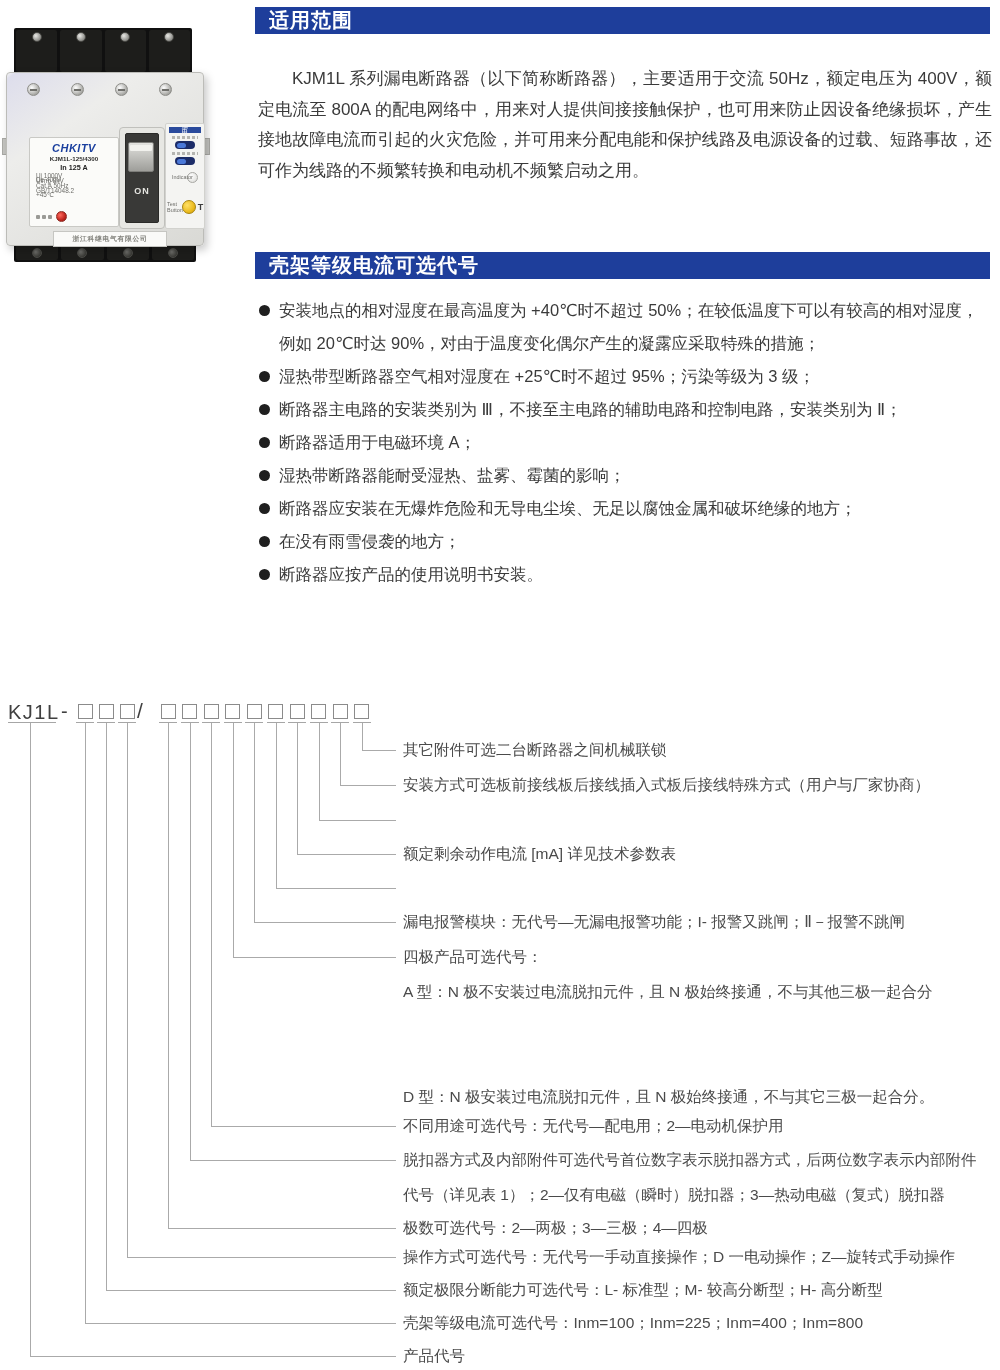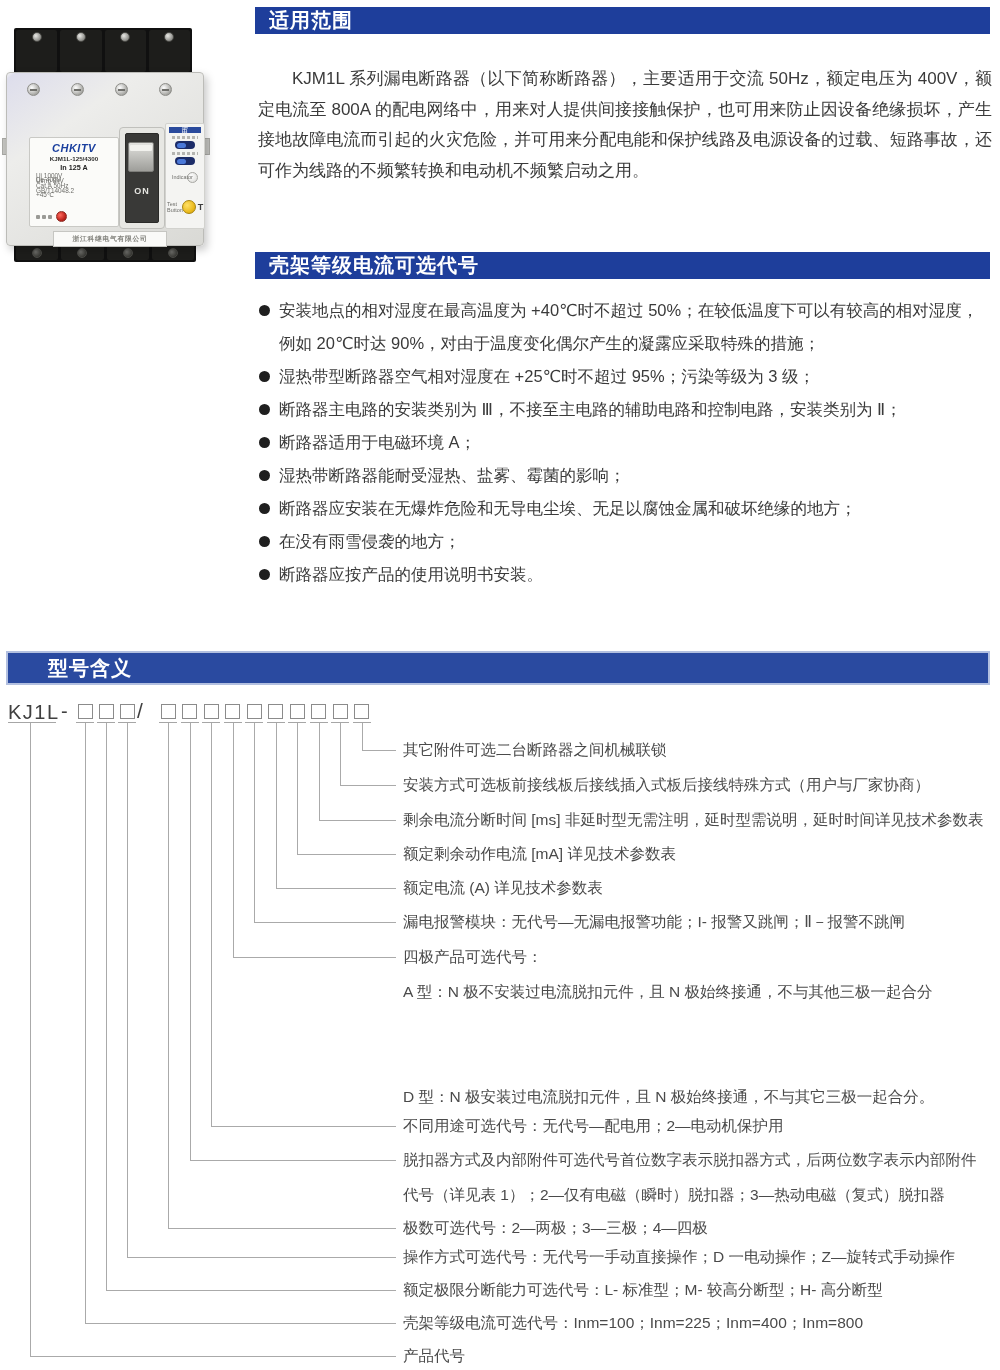--- a/index.html
+++ b/index.html
@@ -229,21 +229,20 @@
     <li>安装地点的相对湿度在最高温度为 +40℃时不超过 50%；在较低温度下可以有较高的相对湿度，例如 20℃时达 90%，对由于温度变化偶尔产生的凝露应采取特殊的措施；</li>
     <li>湿热带型断路器空气相对湿度在 +25℃时不超过 95%；污染等级为 3 级；</li>
     <li>断路器主电路的安装类别为 Ⅲ，不接至主电路的辅助电路和控制电路，安装类别为 Ⅱ；</li>
     <li>断路器适用于电磁环境 A；</li>
     <li>湿热带断路器能耐受湿热、盐雾、霉菌的影响；</li>
     <li>断路器应安装在无爆炸危险和无导电尘埃、无足以腐蚀金属和破坏绝缘的地方；</li>
     <li>在没有雨雪侵袭的地方；</li>
     <li>断路器应按产品的使用说明书安装。</li>
   </ul>
 
-  <div id="banner">型号含义</div>
 
   <div class="mm-text" id="mm-prefix">KJ1L</div>
   <div class="mm-text" id="mm-dash">-</div>
   <div class="mm-text" id="mm-slash">/</div>
   <div id="mm-boxes">
       <div class="mm-box" style="left: 77.5px;"></div>
       <div class="mm-box" style="left: 98.5px;"></div>
       <div class="mm-box" style="left: 119.5px;"></div>
       <div class="mm-box" style="left: 160.5px;"></div>
       <div class="mm-box" style="left: 182px;"></div>
@@ -296,23 +295,21 @@
       <div class="mm-vline" style="left: 318.5px; top: 723px; height: 97px;"></div>
       <div class="mm-hline" style="left: 318.5px; top: 820px; width: 77.5px;"></div>
       <div class="mm-vline" style="left: 340px; top: 723px; height: 62px;"></div>
       <div class="mm-hline" style="left: 340px; top: 785px; width: 56px;"></div>
       <div class="mm-vline" style="left: 361.5px; top: 723px; height: 27px;"></div>
       <div class="mm-hline" style="left: 361.5px; top: 750px; width: 34.5px;"></div>
     </div>
 
   <div class="mm-row" style="top:740px">其它附件可选二台断路器之间机械联锁</div>
   <div class="mm-row" style="top:775px">安装方式可选板前接线板后接线插入式板后接线特殊方式（用户与厂家协商）</div>
-  <div class="mm-row" style="top:810px">剩余电流分断时间 [ms] 非延时型无需注明，延时型需说明，延时时间详见技术参数表</div>
   <div class="mm-row" style="top:844px">额定剩余动作电流 [mA] 详见技术参数表</div>
-  <div class="mm-row" style="top:878px">额定电流 (A) 详见技术参数表</div>
   <div class="mm-row" style="top:912px">漏电报警模块：无代号—无漏电报警功能；I- 报警又跳闸；Ⅱ－报警不跳闸</div>
   <div class="mm-row" style="top:947px">四极产品可选代号：</div>
   <div class="mm-row" style="top:982px">A 型：N 极不安装过电流脱扣元件，且 N 极始终接通，不与其他三极一起合分</div>
   <div class="mm-row" style="top:1087px">D 型：N 极安装过电流脱扣元件，且 N 极始终接通，不与其它三极一起合分。</div>
   <div class="mm-row" style="top:1116px">不同用途可选代号：无代号—配电用；2—电动机保护用</div>
   <div class="mm-row" style="top:1150px">脱扣器方式及内部附件可选代号首位数字表示脱扣器方式，后两位数字表示内部附件</div>
   <div class="mm-row" style="top:1185px">代号（详见表 1）；2—仅有电磁（瞬时）脱扣器；3—热动电磁（复式）脱扣器</div>
   <div class="mm-row" style="top:1218px">极数可选代号：2—两极；3—三极；4—四极</div>
   <div class="mm-row" style="top:1247px">操作方式可选代号：无代号一手动直接操作；D 一电动操作；Z—旋转式手动操作</div>
   <div class="mm-row" style="top:1280px">额定极限分断能力可选代号：L- 标准型；M- 较高分断型；H- 高分断型</div>

